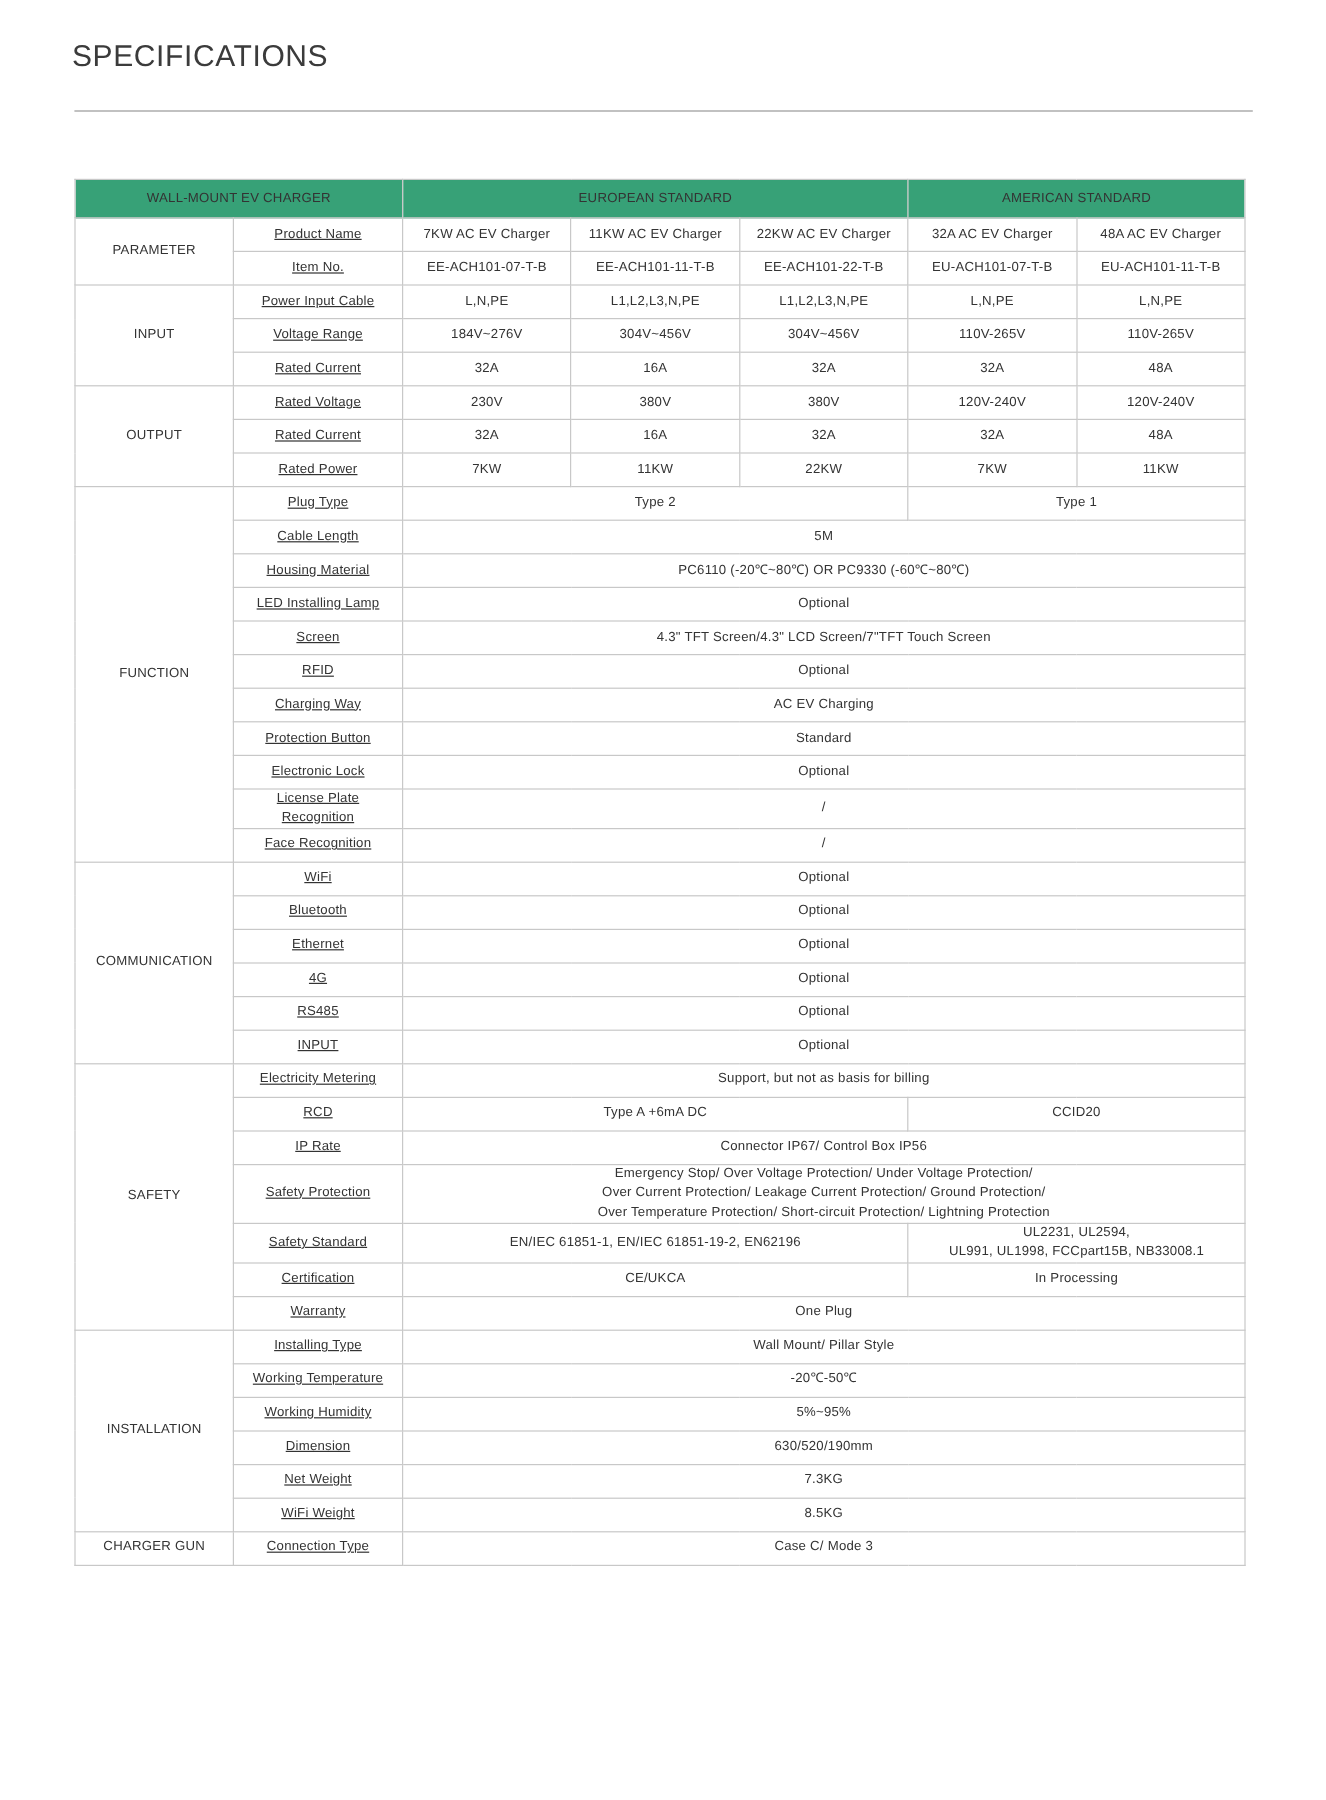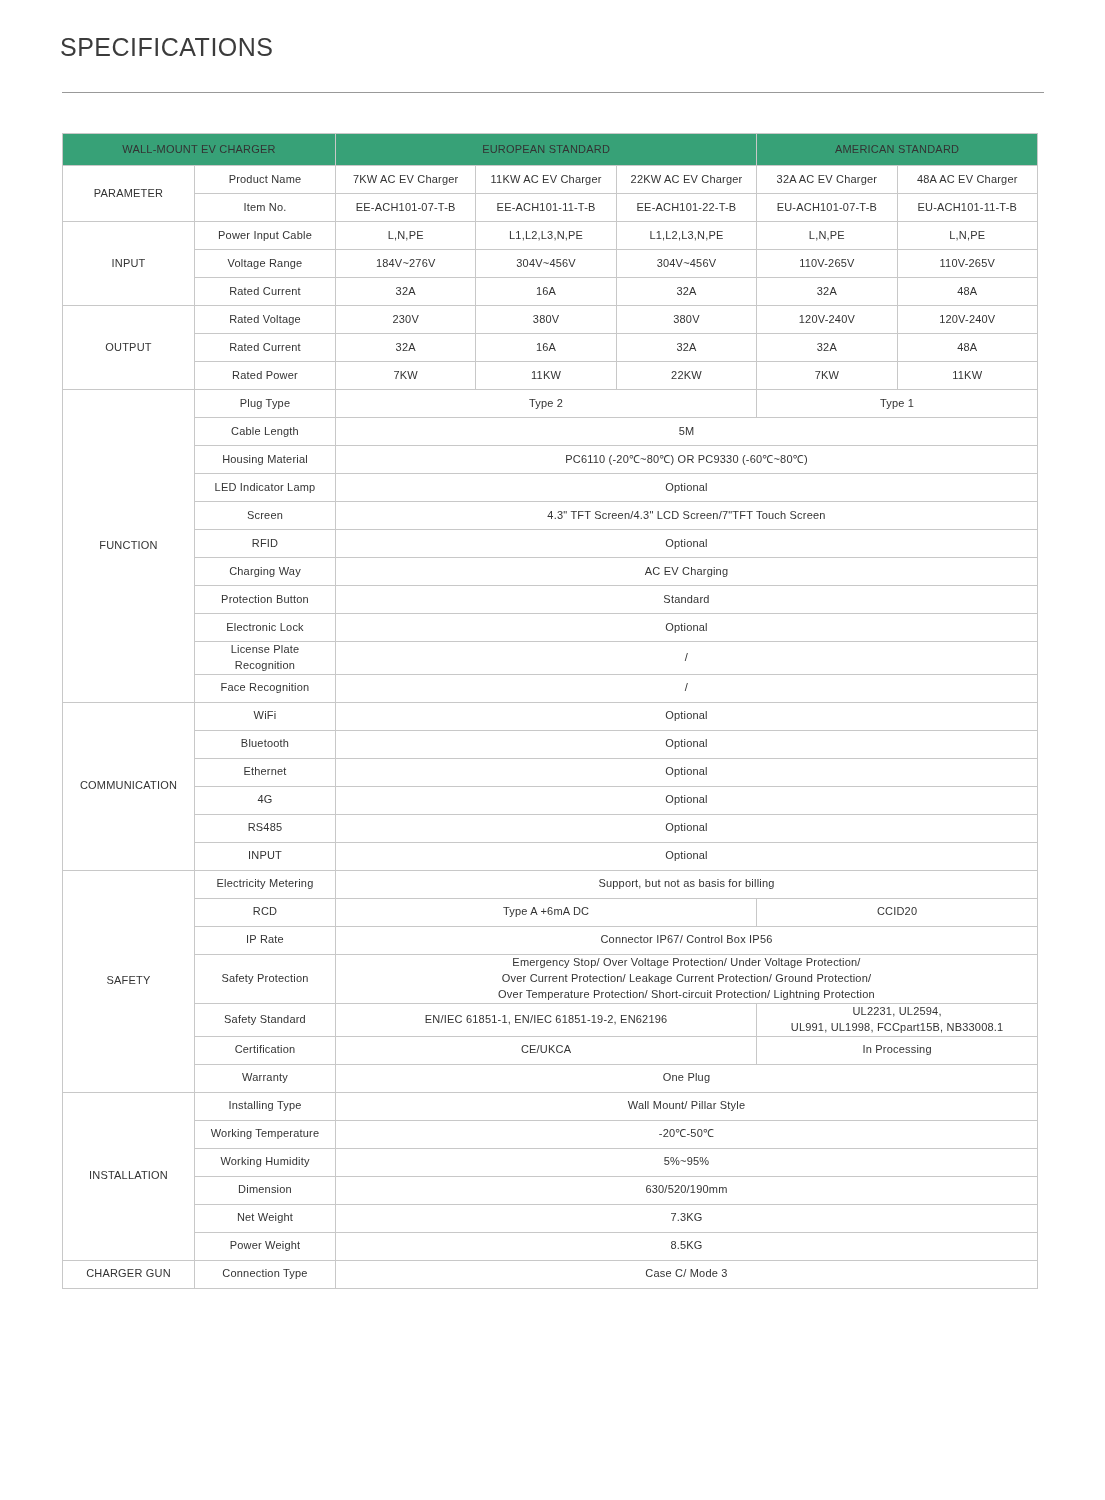--- a/index.html
+++ b/index.html
@@ -34,21 +34,21 @@
     position: absolute;
     left: 62px;
     top: 92px;
     width: 982px;
     height: 1px;
     background: #999999;
   }
   .table-wrap {
     position: absolute;
     left: 62px;
-    top: 133px;
+    top: 149px;
     width: 975px;
   }
   table.spec {
     border-collapse: collapse;
     width: 975px;
     table-layout: fixed;
   }
   table.spec td, table.spec th {
     border: 1px solid #c8c8c8;
     font-size: 11px;
@@ -70,20 +70,21 @@
     font-weight: 400;
   }
   .grp {
     font-size: 11.5px;
     letter-spacing: 0.9px;
     font-weight: 700;
     color: #2d2d2d;
   }
   .lbl {
     color: #3a3a3a;
+    text-decoration: underline;
   }
   tr.r {
     height: 28px;
   }
   td.multi {
     line-height: 1.65;
     padding-top: 4px;
     padding-bottom: 4px;
   }
   col.c-grp { width: 132px; }
@@ -195,21 +196,21 @@
       </tr>
       <tr class="r">
         <td class="lbl">Cable Length</td>
         <td colspan="5">5M</td>
       </tr>
       <tr class="r">
         <td class="lbl">Housing Material</td>
         <td colspan="5">PC6110 (-20℃~80℃) OR PC9330 (-60℃~80℃)</td>
       </tr>
       <tr class="r">
-        <td class="lbl">LED Indicator Lamp</td>
+        <td class="lbl">LED Installing Lamp</td>
         <td colspan="5">Optional</td>
       </tr>
       <tr class="r">
         <td class="lbl">Screen</td>
         <td colspan="5">4.3" TFT Screen/4.3" LCD Screen/7"TFT Touch Screen</td>
       </tr>
       <tr class="r">
         <td class="lbl">RFID</td>
         <td colspan="5">Optional</td>
       </tr>
@@ -315,21 +316,21 @@
       </tr>
       <tr class="r">
         <td class="lbl">Dimension</td>
         <td colspan="5">630/520/190mm</td>
       </tr>
       <tr class="r">
         <td class="lbl">Net Weight</td>
         <td colspan="5">7.3KG</td>
       </tr>
       <tr class="r">
-        <td class="lbl">Power Weight</td>
+        <td class="lbl">WiFi Weight</td>
         <td colspan="5">8.5KG</td>
       </tr>
 
       <tr class="r">
         <td class="grp">CHARGER GUN</td>
         <td class="lbl">Connection Type</td>
         <td colspan="5">Case C/ Mode 3</td>
       </tr>
 
     </tbody>

